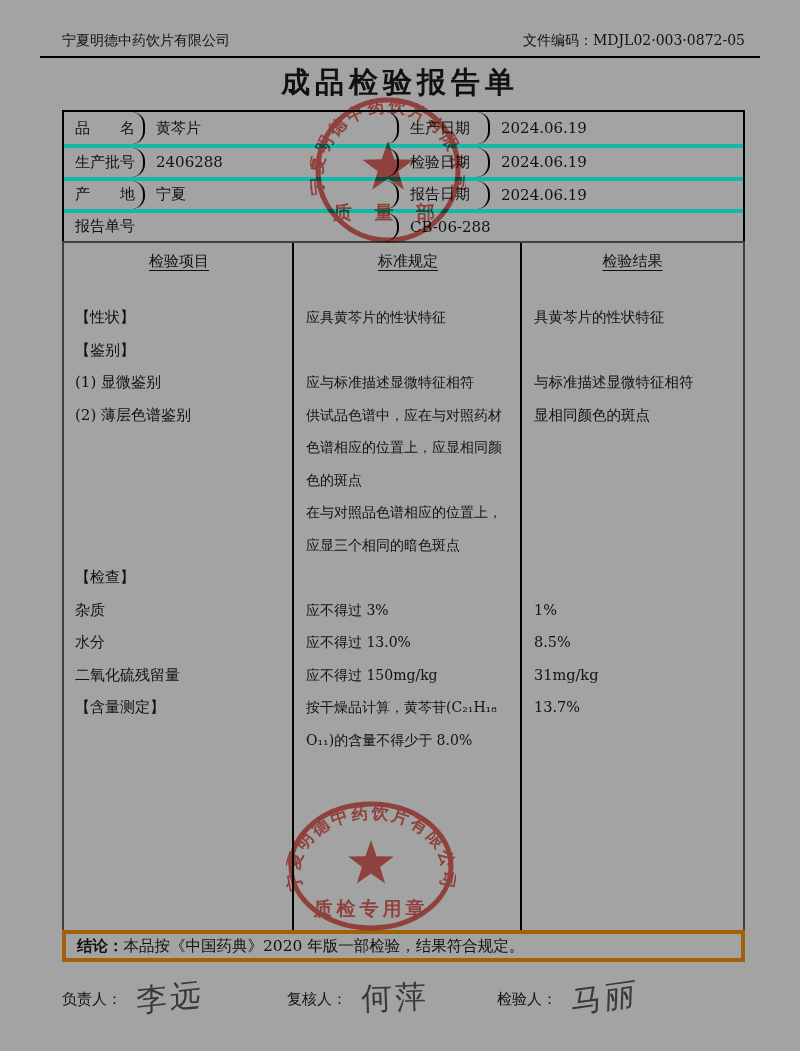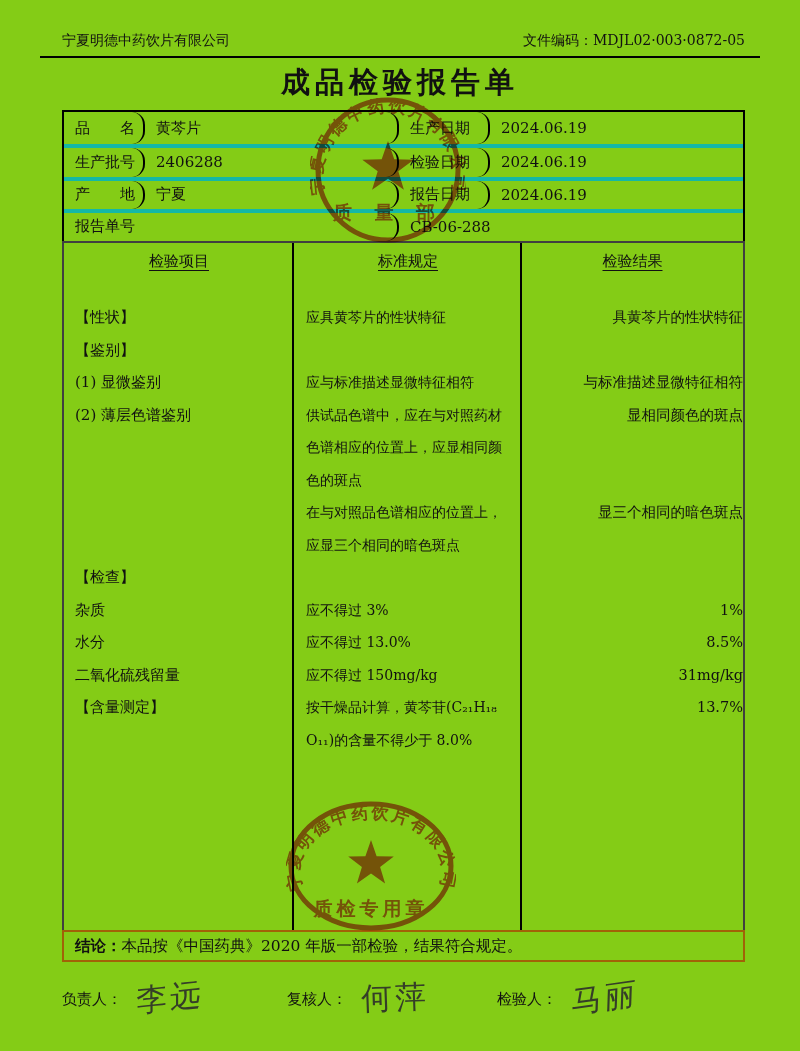--- a/index.html
+++ b/index.html
@@ -1,17 +1,17 @@
 <!DOCTYPE html>
 <html><head>
 <meta charset="utf-8">
 <style>
   html,body{margin:0;padding:0;background:#e8e8e8;}
   .page{
-    position:relative;width:800px;height:1051px;background:#84cc16;
+    position:relative;width:800px;height:1051px;background:#a3a3a3;
     font-family:"DejaVu Serif","DejaVu Sans","Liberation Serif",serif;
     color:#111;overflow:hidden;margin:0 auto;
   }
   
   .hdr{position:absolute;left:62px;top:32px;width:683px;display:flex;justify-content:space-between;font-size:14px;}
   .hdr-rule{position:absolute;left:40px;top:56px;width:720px;height:0;border-top:2px solid #000;}
   .title{position:absolute;left:0;top:63px;width:800px;text-align:center;font-size:29px;font-weight:bold;letter-spacing:5px;}
   
   .info{position:absolute;left:62px;top:110px;width:683px;height:133px;border:2px solid #000;box-sizing:border-box;font-size:15px;}
   .info .irw{display:flex;height:32.25px;box-sizing:border-box;}
@@ -28,23 +28,23 @@
   .insp .vline{position:absolute;top:0;bottom:0;width:2px;background:#000;}
   .v1{left:228px;} .v2{left:456px;}
   .insp-hrow{display:flex;height:56px;padding-top:9px;box-sizing:border-box;font-size:15px;}
   .insp-hrow .hc{text-align:center;text-decoration:underline;text-underline-offset:4px;text-decoration-thickness:1px;}
   .hc1{width:230px;} .hc2{width:228px;} .hc3{flex:1;}
   .insp-body{padding-top:2px;}
   .irow{display:flex;min-height:32.5px;}
   .irow .c{box-sizing:border-box;line-height:32.5px;}
   .c1{width:230px;padding-left:11px;font-size:15px;}
   .c2{width:228px;padding-left:12px;padding-right:16px;font-size:14px;word-break:break-all;}
-  .c3{flex:1;padding-left:12px;font-size:14.5px;word-break:break-all;text-align:right;}
-  
-  .concl{position:absolute;left:62px;top:930px;width:683px;height:32px;border:2px solid #a16207;box-sizing:border-box;display:flex;align-items:center;padding-left:11px;font-size:15.5px;}
+  .c3{flex:1;padding-left:12px;font-size:14.5px;word-break:break-all;}
+  
+  .concl{position:absolute;left:62px;top:930px;width:683px;height:32px;border:4px solid #a16207;box-sizing:border-box;display:flex;align-items:center;padding-left:11px;font-size:15.5px;}
   .concl .lab{font-weight:bold;}
   
   .sigs{position:absolute;left:0;top:972px;width:800px;height:70px;font-size:15px;}
   .sig-group{position:absolute;top:18px;display:flex;align-items:flex-start;}
   .sg1{left:62px;} .sg2{left:287px;} .sg3{left:497px;}
   .sig-name{display:inline-block;font-size:31px;line-height:30px;margin-left:14px;margin-top:-8px;color:#2b2b2b;transform:rotate(-6deg) skewX(-6deg);letter-spacing:3px;opacity:.88;}
   .sg2 .sig-name{transform:rotate(-2deg);}
   .sg3 .sig-name{transform:rotate(-8deg) skewX(-10deg);}
   
   .stamp{position:absolute;pointer-events:none;mix-blend-mode:multiply;opacity:.82;}
@@ -120,21 +120,20 @@
 
       <div class="irow">
         <div class="c c1">(2) 薄层色谱鉴别</div>
         <div class="c c2">供试品色谱中，应在与对照药材色谱相应的位置上，应显相同颜色的斑点</div>
         <div class="c c3">显相同颜色的斑点</div>
       </div>
 
       <div class="irow">
         <div class="c c1"></div>
         <div class="c c2">在与对照品色谱相应的位置上，应显三个相同的暗色斑点</div>
-        <div class="c c3">显三个相同的暗色斑点</div>
       </div>
 
       <div class="irow">
         <div class="c c1">【检查】</div>
         <div class="c c2"></div>
         <div class="c c3"></div>
       </div>
 
       <div class="irow">
         <div class="c c1">杂质</div>

